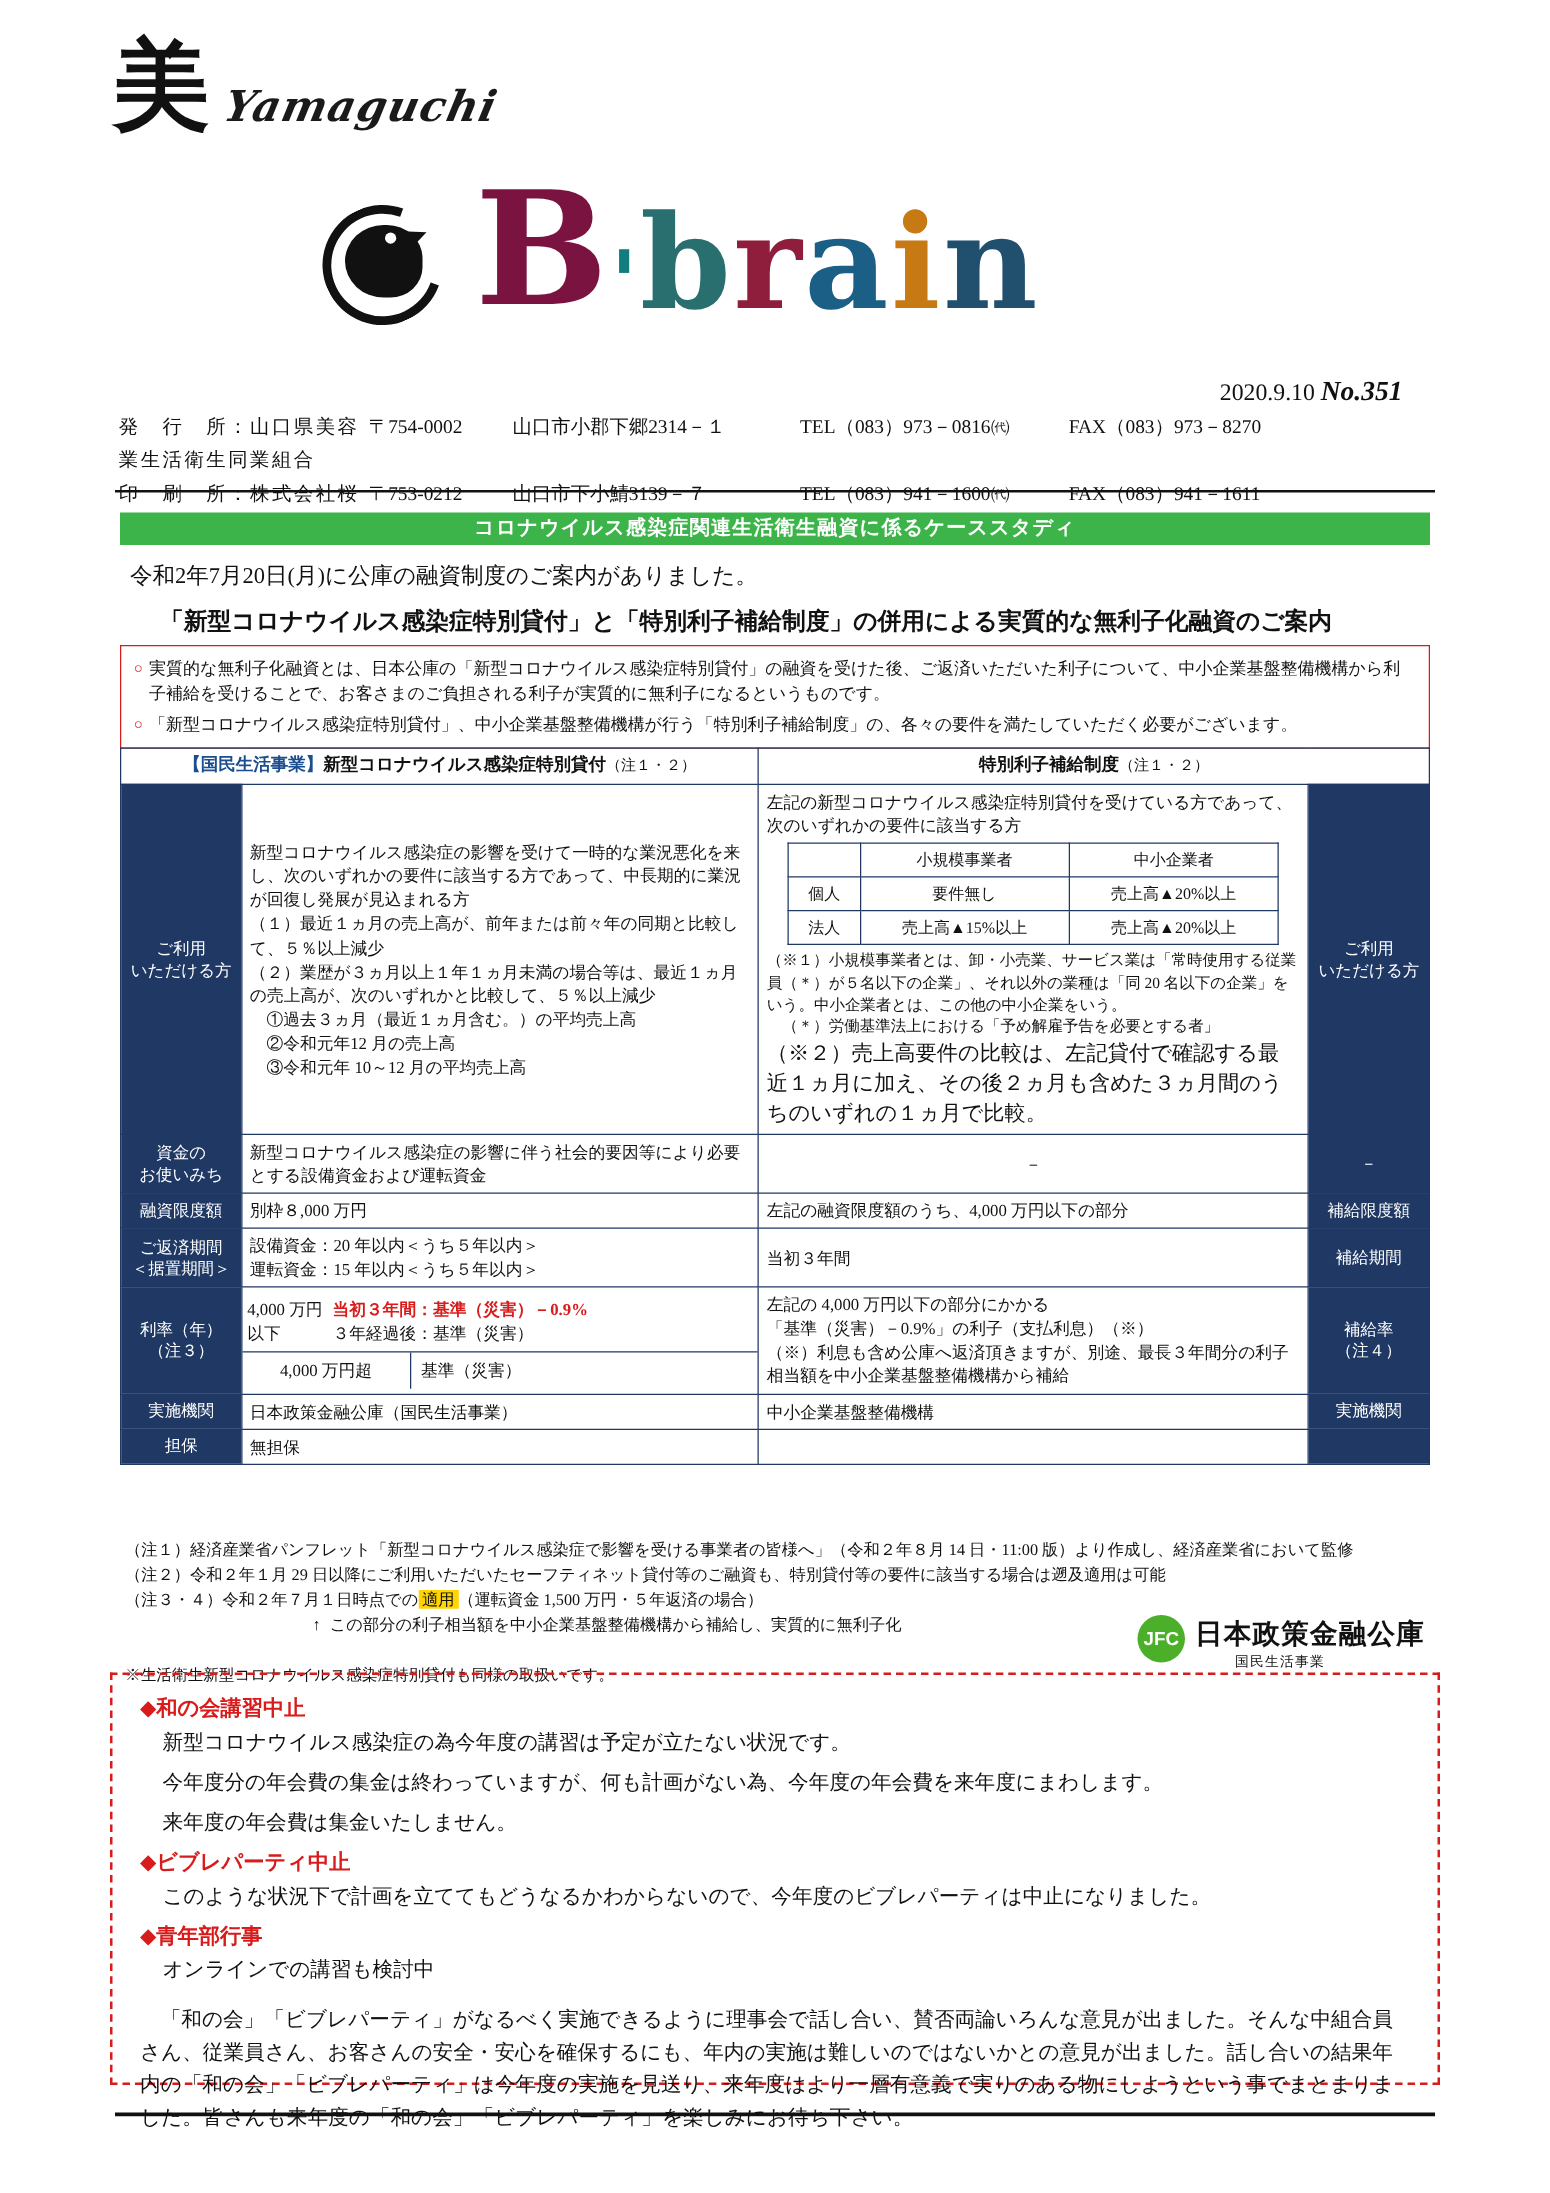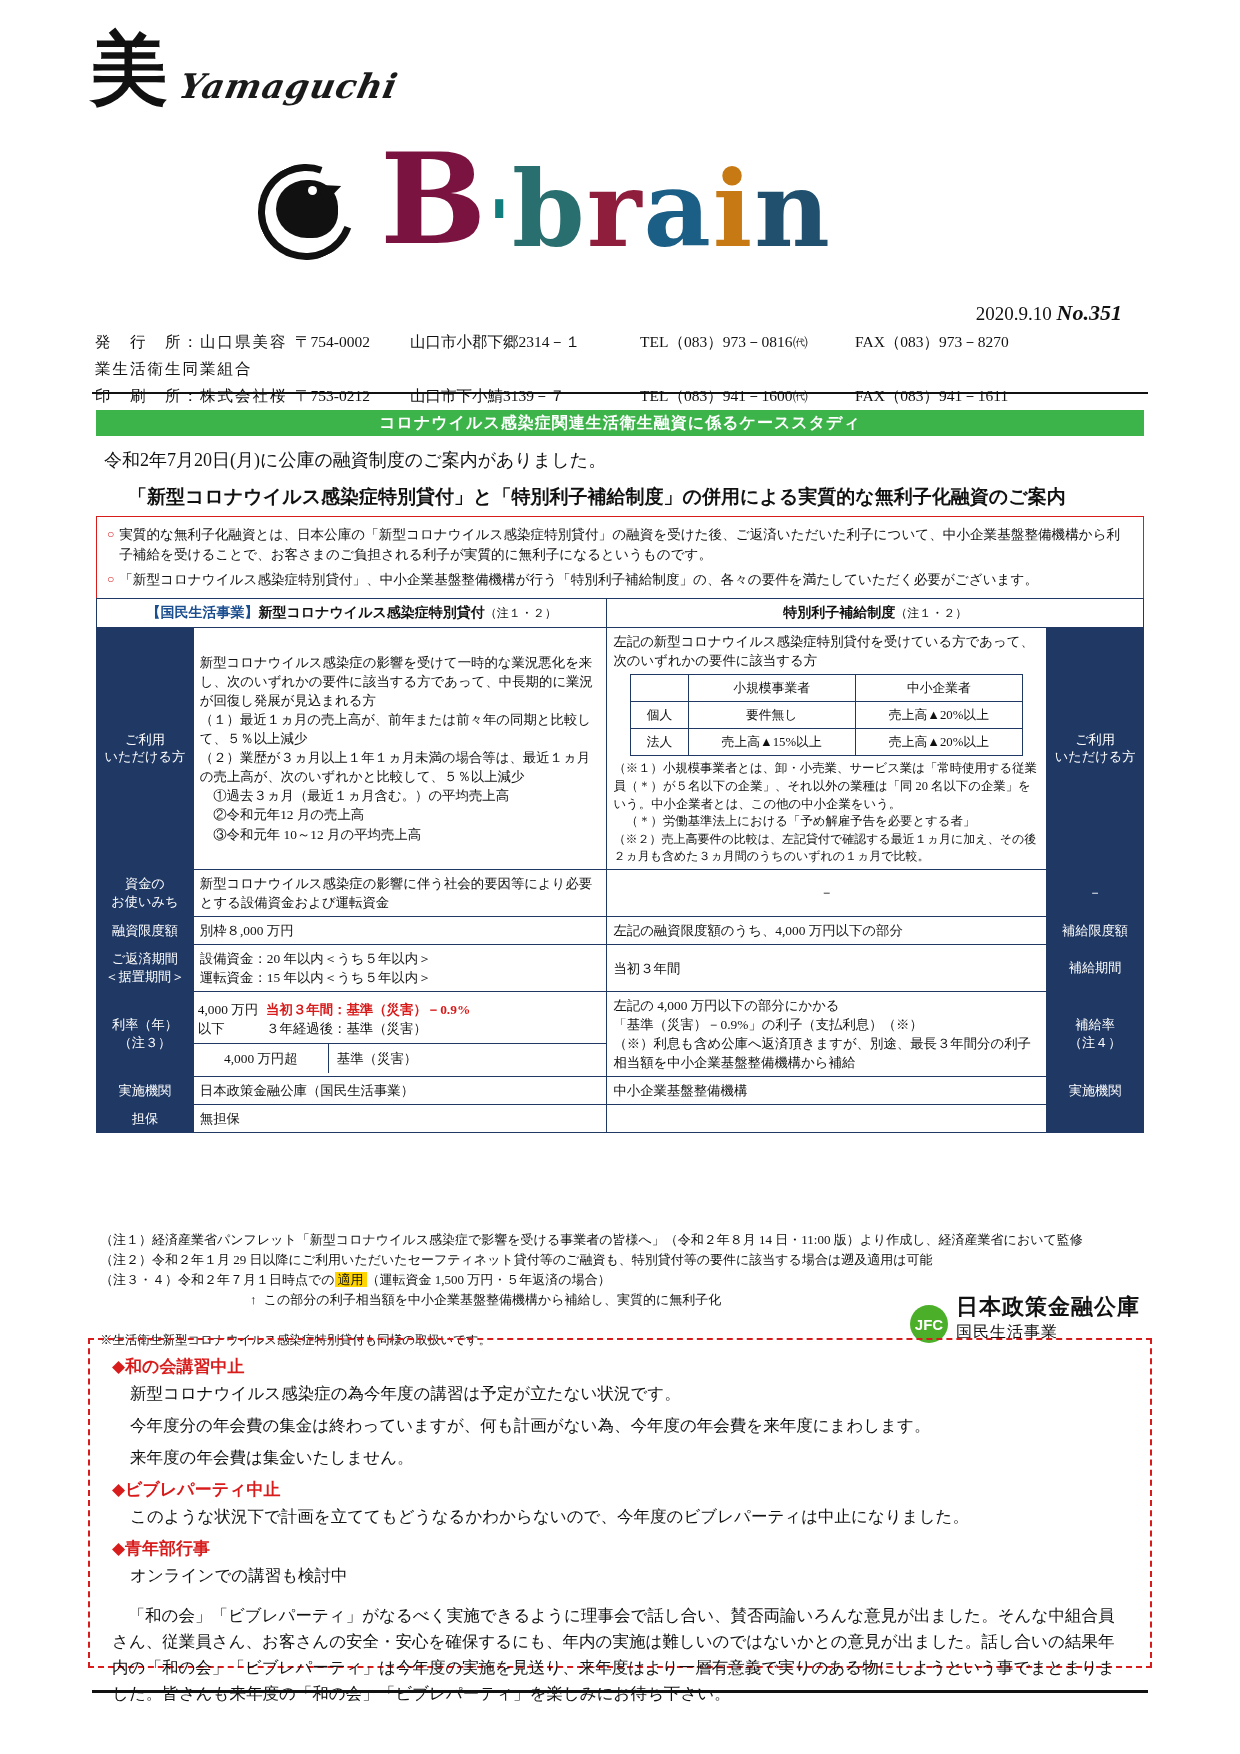--- a/index.html
+++ b/index.html
@@ -154,30 +154,30 @@
     font-size: 13px; line-height: 1.55;
   }
   .notes .ln { white-space: nowrap; }
   .hl { background: #ffd400; padding: 0 3px; }
   .arrow-note { margin-left: 150px; position: relative; }
   .note-star { margin-top: 20px; font-size: 12.5px; }
 
   
   .jfc {
     position: absolute; right: 100px; top: 1292px;
-    display: flex; align-items: flex-end; gap: 8px;
+    display: flex; align-items: flex-start; gap: 8px;
   }
   .jfc-mark {
     width: 38px; height: 38px; border-radius: 50%;
     background: #4caf2a; color: #fff; font-weight: bold; font-size: 15px;
     display: flex; align-items: center; justify-content: center;
     font-family: "Liberation Sans", sans-serif;
   }
   .jfc-text1 { font-size: 22px; font-weight: bold; letter-spacing: 1px; }
-  .jfc-text2 { font-size: 16px; letter-spacing: 1px; }
+  .jfc-text2 { font-size: 11px; letter-spacing: 1px; margin-left: 32px; }
 
   
   .dash-box {
     position: absolute; left: 88px; top: 1338px; width: 1064px; height: 330px;
     border: 2px dashed #d81b1b; padding: 14px 22px;
     font-size: 16.5px; line-height: 1.58;
   }
   .dash-head { color: #d81b1b; font-weight: bold; font-size: 17px; }
   .dash-body { margin: 0 0 6px 18px; }
   .dash-para { margin-top: 14px; text-indent: 1em; }
@@ -284,21 +284,21 @@
           </tr>
           <tr>
             <td>法人</td>
             <td>売上高▲15%以上</td>
             <td>売上高▲20%以上</td>
           </tr>
         </tbody>
             </table>
         <div style="font-size:12.4px">（※１）小規模事業者とは、卸・小売業、サービス業は「常時使用する従業員（＊）が５名以下の企業」、それ以外の業種は「同 20 名以下の企業」をいう。中小企業者とは、この他の中小企業をいう。</div>
         <div style="font-size:12.4px">　（＊）労働基準法上における「予め解雇予告を必要とする者」</div>
-        <div style="font-size:12px">（※２）売上高要件の比較は、左記貸付で確認する最近１ヵ月に加え、その後２ヵ月も含めた３ヵ月間のうちのいずれの１ヵ月で比較。</div>
+        <div style="font-size:17px">（※２）売上高要件の比較は、左記貸付で確認する最近１ヵ月に加え、その後２ヵ月も含めた３ヵ月間のうちのいずれの１ヵ月で比較。</div>
       </td>
       <td class="rowlabel"><span style="white-space:pre-line">ご利用
 いただける方</span></td>
     </tr>
 
     <tr>
       <td class="rowlabel"><span style="white-space:pre-line">資金の
 お使いみち</span></td>
       <td class="cell-left" style="white-space:pre-line">新型コロナウイルス感染症の影響に伴う社会的要因等により必要とする設備資金および運転資金</td>
       <td class="cell-right ctr">－</td>

